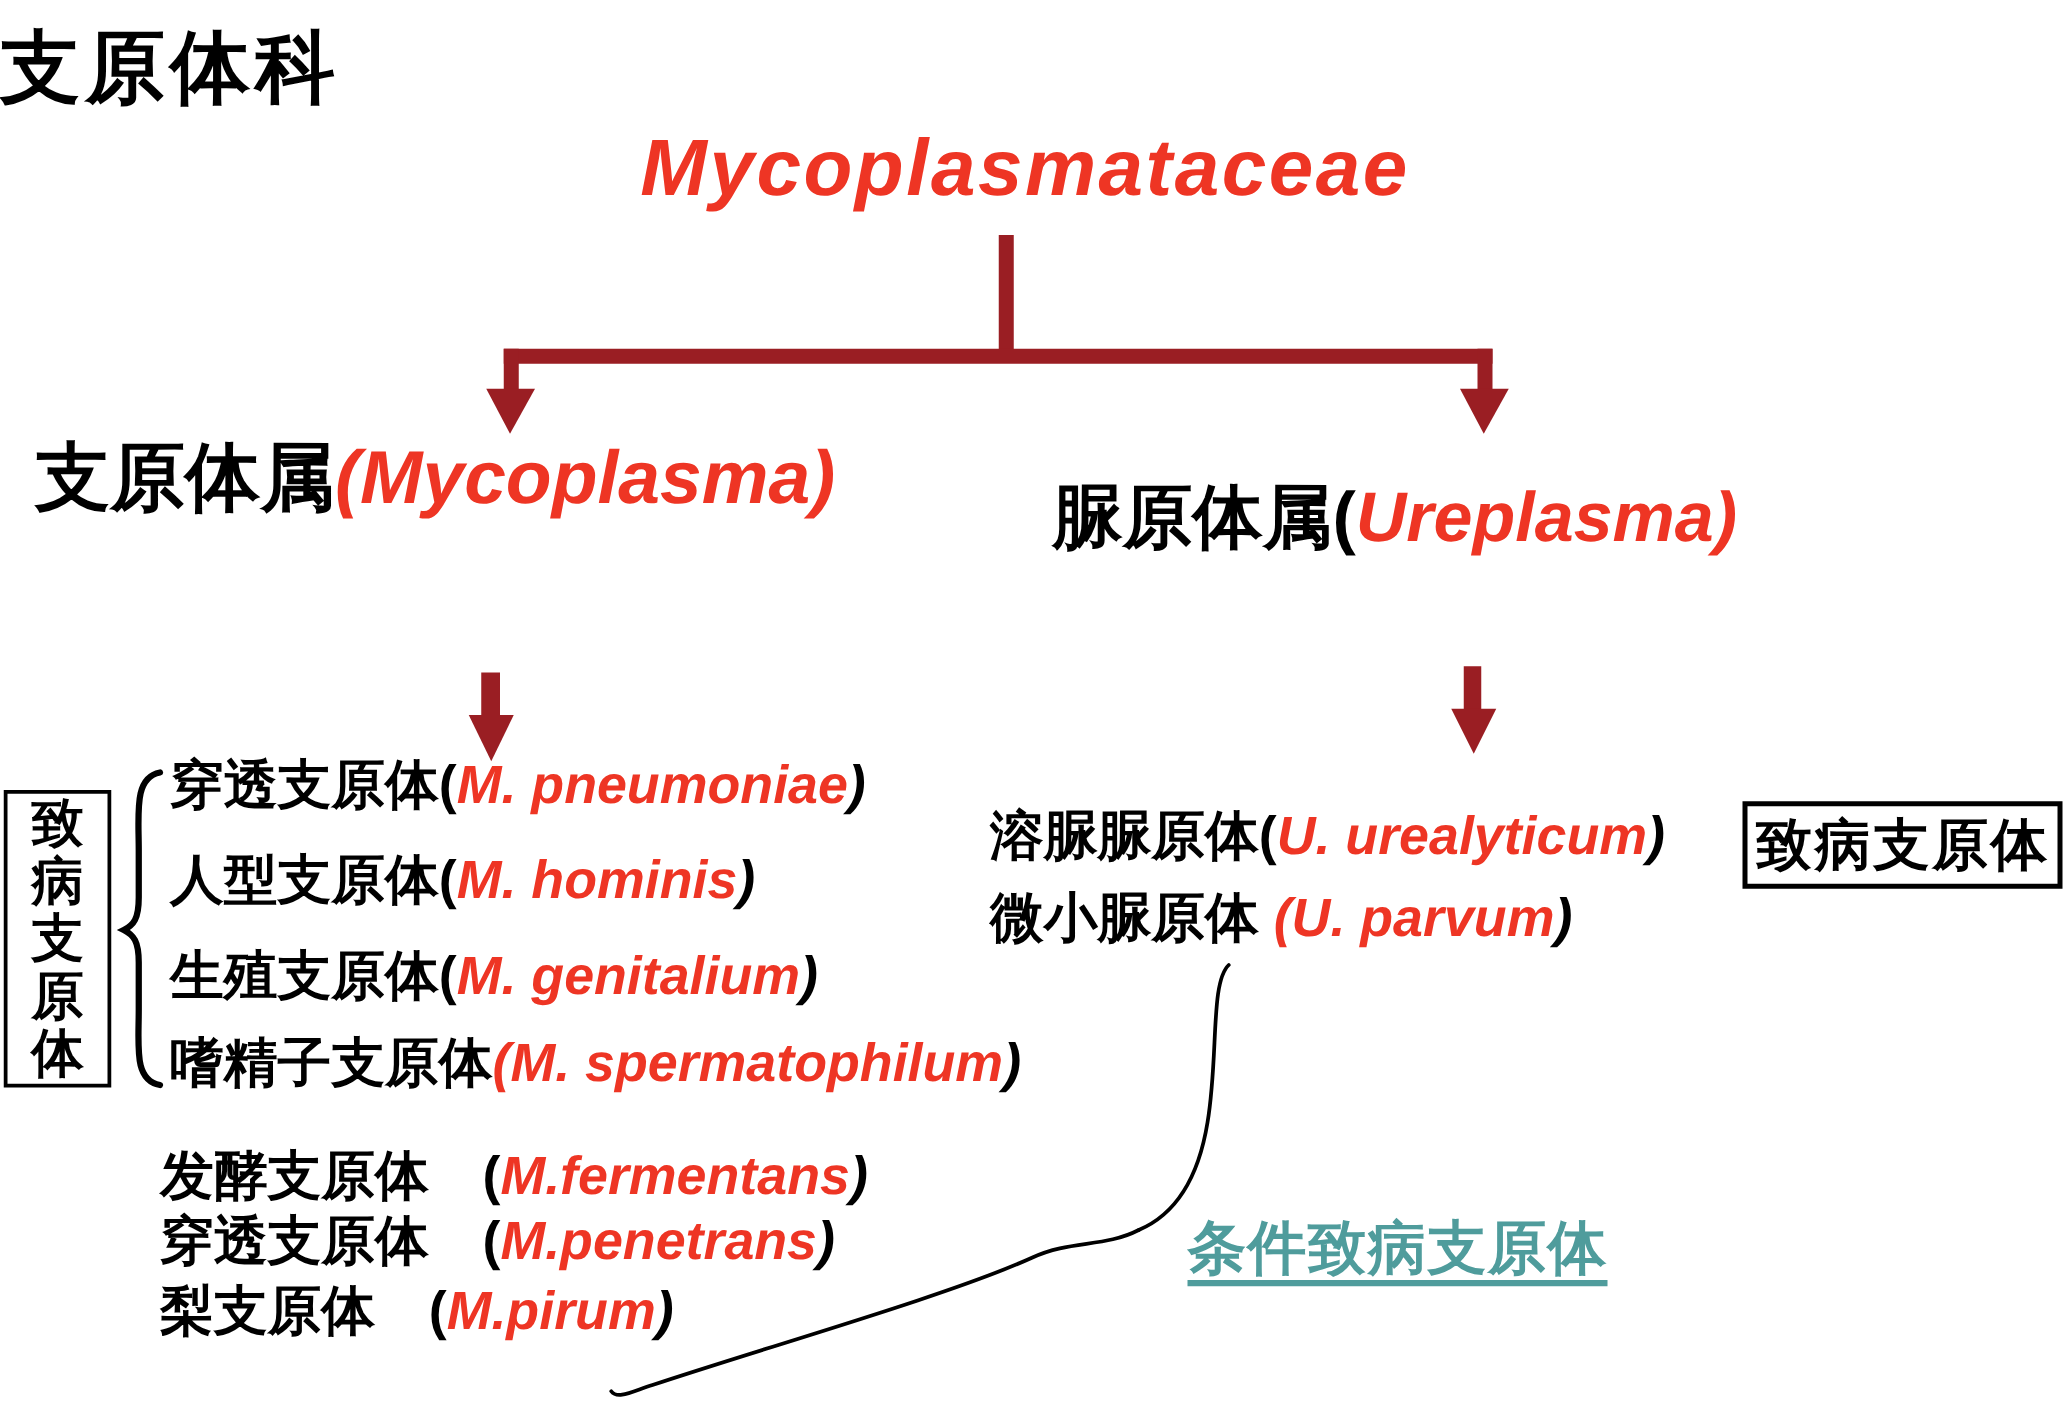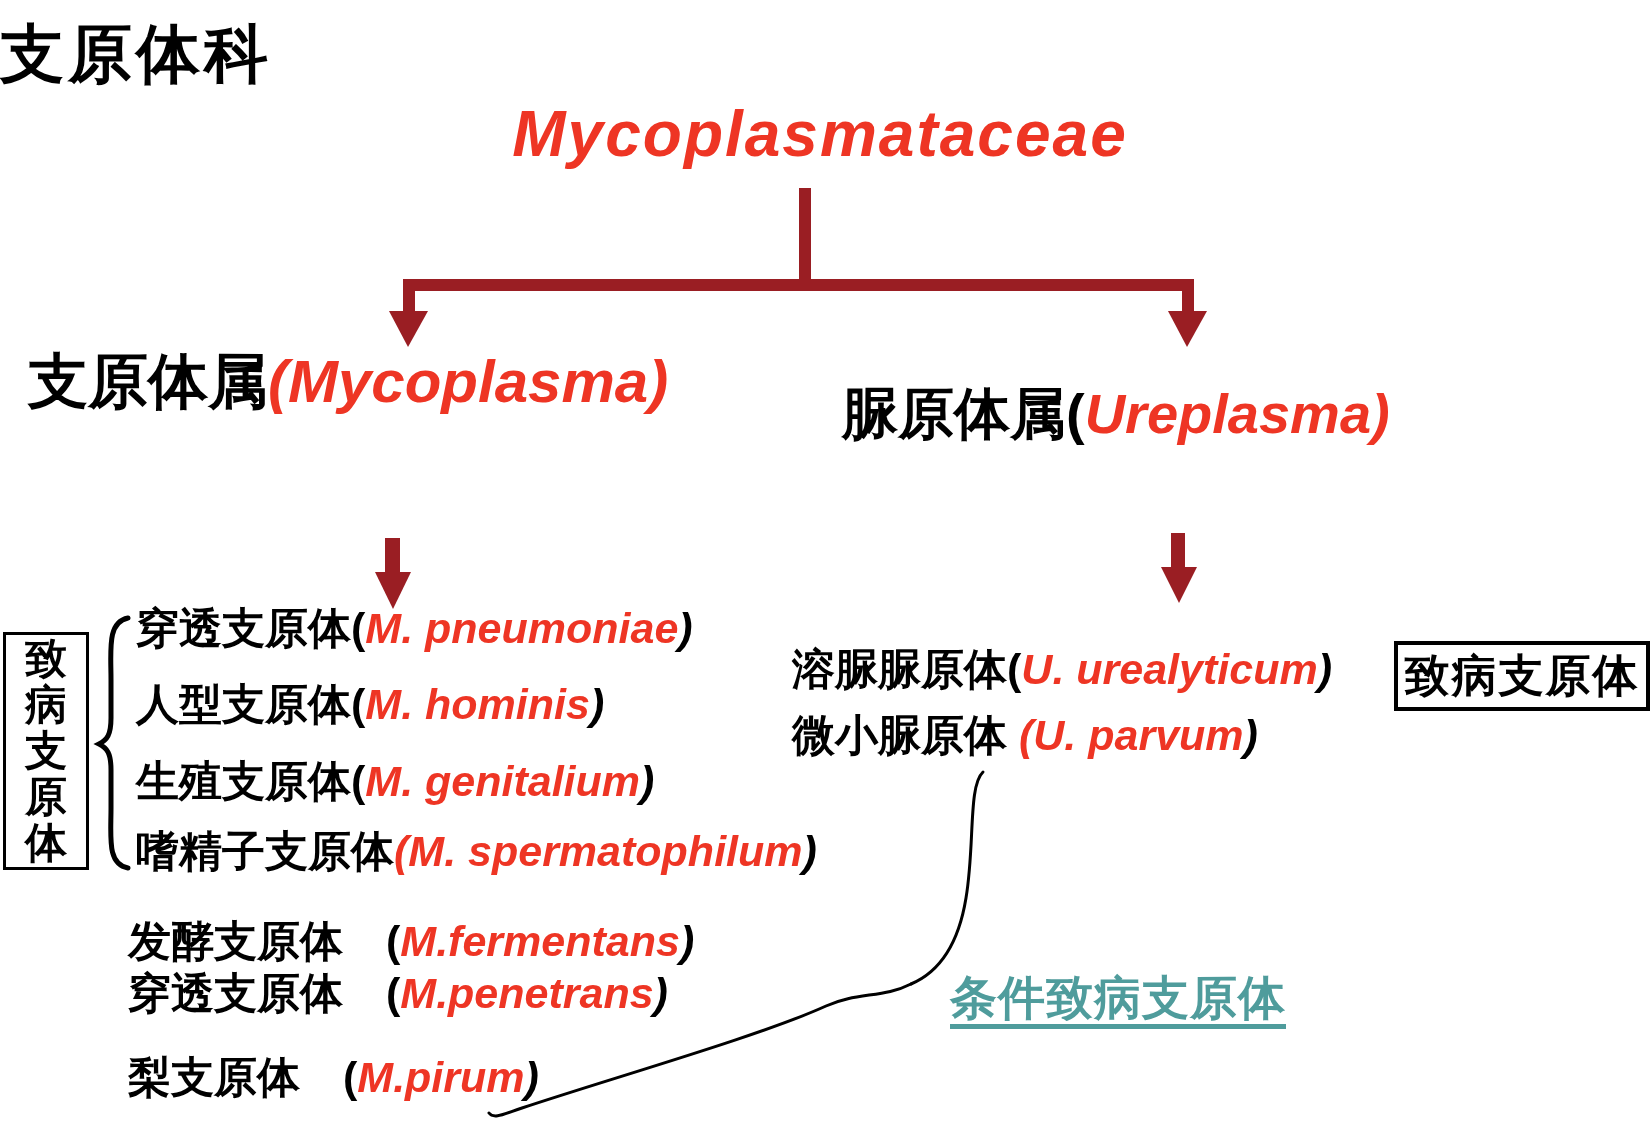--- a/index.html
+++ b/index.html
@@ -81,21 +81,21 @@
     <div class="side-box-text">致病支原体</div>
   </div>
 
   <div class="abs row" style="left:136px;top:607px"><span>穿透支原体(</span><span class="r">M. pneumoniae</span><span class="bc">)</span></div>
   <div class="abs row" style="left:136px;top:683px"><span>人型支原体(</span><span class="r">M. hominis</span><span class="bc">)</span></div>
   <div class="abs row" style="left:136px;top:760px"><span>生殖支原体(</span><span class="r">M. genitalium</span><span class="bc">)</span></div>
   <div class="abs row" style="left:136px;top:830px"><span>嗜精子支原体</span><span class="r">(M. spermatophilum</span><span class="bc">)</span></div>
 
   <div class="abs row" style="left:128px;top:920px"><span>发酵支原体　(</span><span class="r">M.fermentans</span><span class="bc">)</span></div>
   <div class="abs row" style="left:128px;top:972px"><span>穿透支原体　(</span><span class="r">M.penetrans</span><span class="bc">)</span></div>
-  <div class="abs row" style="left:128px;top:1056px"><span>梨支原体　(</span><span class="r">M.pirum</span><span class="bc">)</span></div>
+  <div class="abs row" style="left:128px;top:1028px"><span>梨支原体　(</span><span class="r">M.pirum</span><span class="bc">)</span></div>
 
   <div class="abs row" style="left:792px;top:648px"><span>溶脲脲原体(</span><span class="r">U. urealyticum</span><span class="bc">)</span></div>
   <div class="abs row" style="left:792px;top:714px"><span>微小脲原体 </span><span class="r">(U. parvum</span><span class="bc">)</span></div>
 
   <div class="abs path-box">致病支原体</div>
 
   <div class="abs cond-label">条件致病支原体</div>
 
 </div>
 

